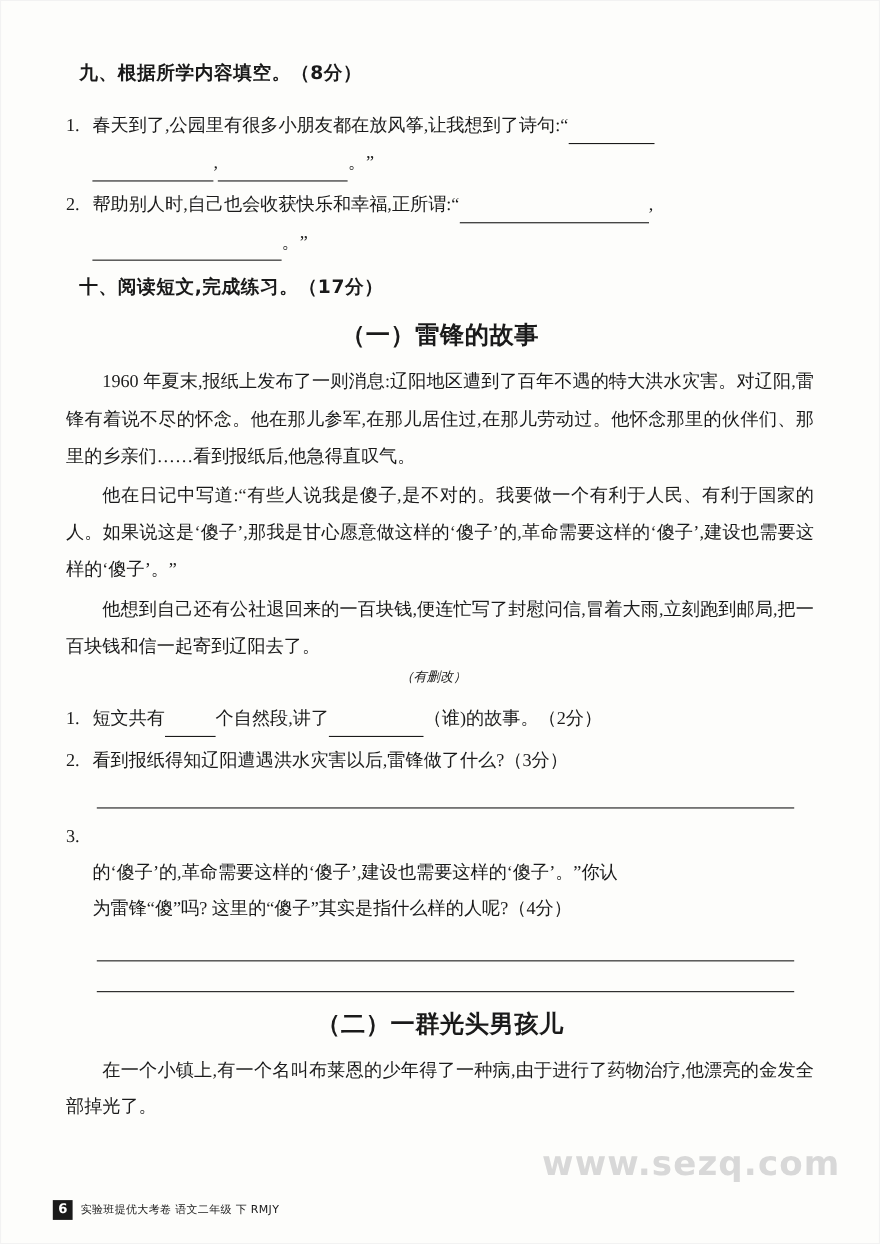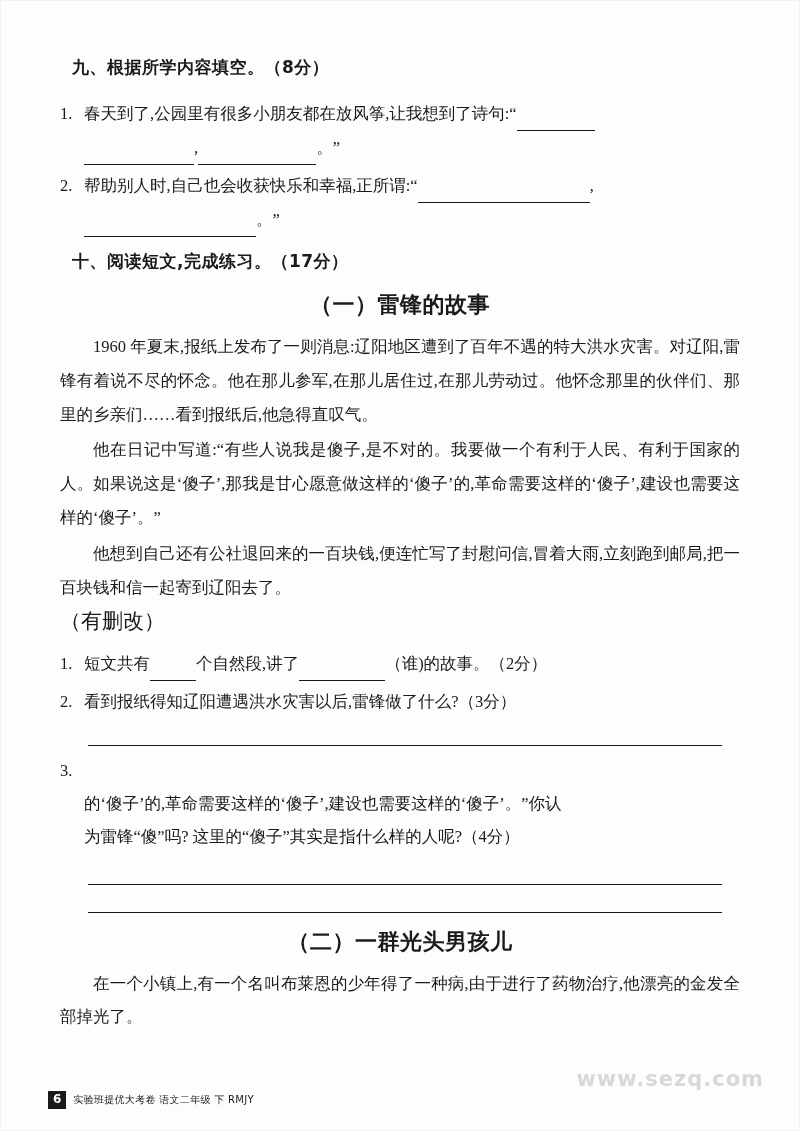--- a/index.html
+++ b/index.html
@@ -59,38 +59,39 @@
   }
   .para {
     font-family: "Liberation Serif", "DejaVu Serif", serif;
     font-size: 16.5px;
     line-height: 2.05;
     text-indent: 2em;
     margin: 0 0 2px 0;
     text-align: justify;
   }
   .attrib {
-    font-size: 21px;
-    text-align: left;
+    font-style: italic;
+    font-size: 12px;
+    text-align: center;
     margin: 2px 0 12px 0;
     padding-right: 12px;
   }
   .answer-line {
     border-bottom: 1px solid #1a1a1a;
     height: 1px;
     margin: 26px 18px 0 28px;
   }
   .answer-line.tight { margin-top: 30px; }
   .spacer-sm { height: 8px; }
   .watermark {
     position: absolute;
     right: 36px;
-    bottom: 40px;
-    font-family: "DejaVu Sans", "Liberation Sans", sans-serif;
-    font-size: 21px;
+    bottom: 55px;
+    font-family: "DejaVu Sans", "Liberation Sans", sans-serif;
+    font-size: 31px;
     font-weight: bold;
     color: #d8d8d8;
     letter-spacing: 1px;
     user-select: none;
   }
   .footer {
     position: absolute;
     left: 48px;
     bottom: 22px;
     display: flex;

